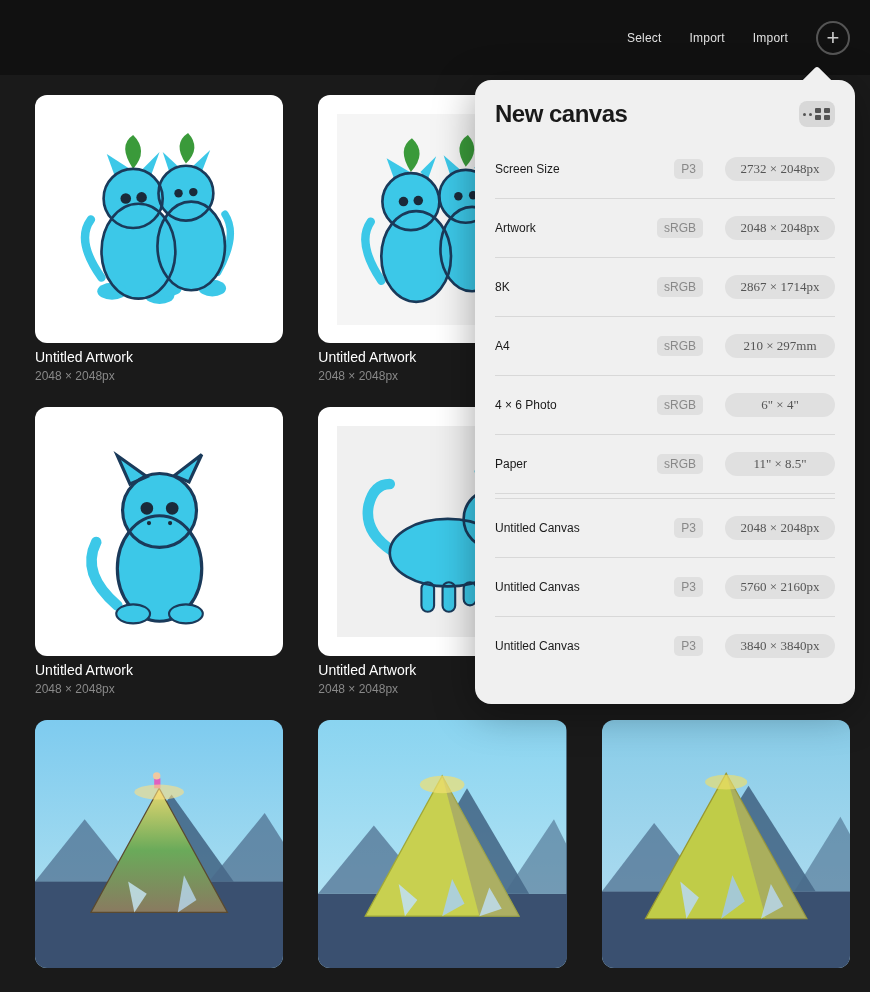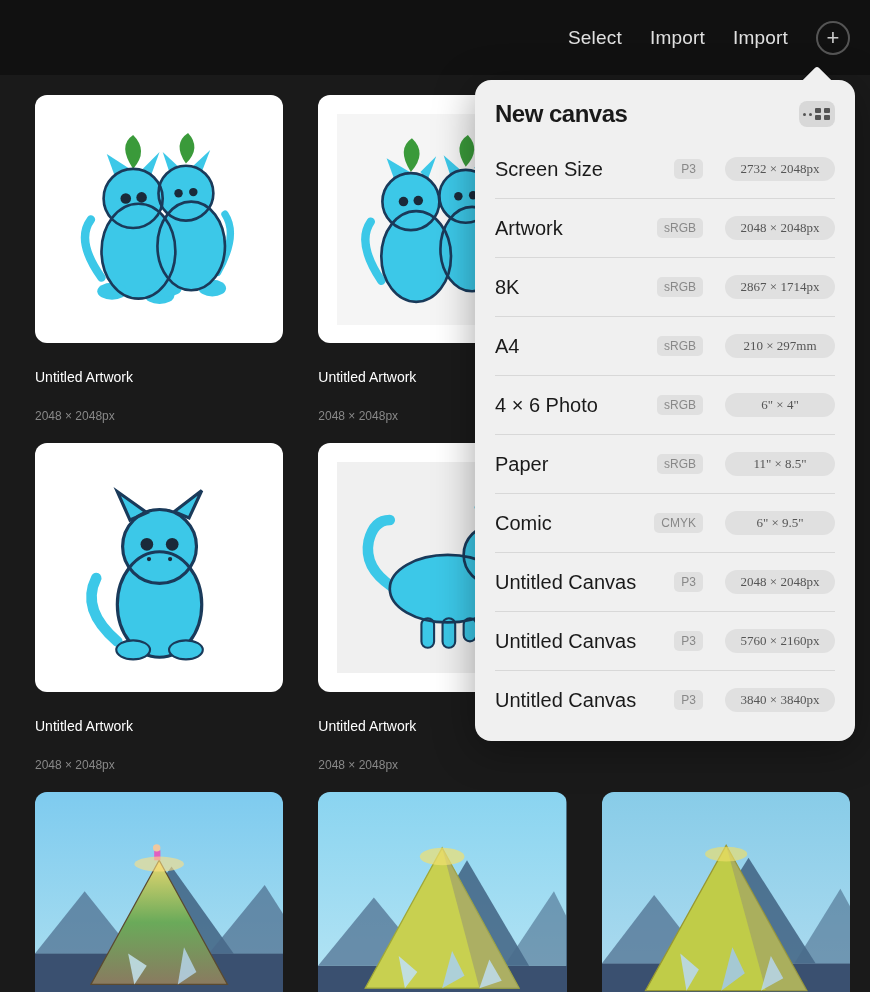--- a/index.html
+++ b/index.html
@@ -24,21 +24,21 @@
       align-items: center;
       justify-content: flex-end;
       padding: 0 20px;
       gap: 28px;
       background: #111;
       z-index: 10;
     }
 
     .nav-item {
       color: #e0e0e0;
-      font-size: 19px;
+      font-size: 12px;
       font-weight: 400;
       cursor: pointer;
       letter-spacing: 0.2px;
     }
 
     .nav-plus {
       width: 34px;
       height: 34px;
       border-radius: 50%;
       border: 2px solid #555;
@@ -62,21 +62,21 @@
       display: grid;
       grid-template-columns: repeat(3, 1fr);
       grid-template-rows: auto auto auto;
       gap: 20px;
       overflow: hidden;
     }
 
     .artwork-item {
       display: flex;
       flex-direction: column;
-      gap: 24px;
+      gap: 4px;
       cursor: pointer;
       padding-left: 15px;
     }
 
     .artwork-thumb {
       border-radius: 12px;
       overflow: hidden;
       background: #fff;
       aspect-ratio: 1;
       display: flex;
@@ -114,21 +114,21 @@
     }
 
     
     .new-canvas-dropdown {
       position: absolute;
       top: 80px;
       right: 15px;
       width: 380px;
       background: #f0f0f0;
       border-radius: 16px;
-      padding: 20px 0 16px 0;
+      padding: 20px 0 33px 0;
       z-index: 100;
       box-shadow: 0 8px 40px rgba(0,0,0,0.35);
     }
 
     .new-canvas-dropdown::before {
       content: '';
       position: absolute;
       top: -10px;
       right: 28px;
       width: 20px;
@@ -176,21 +176,21 @@
     .canvas-option {
       display: flex;
       align-items: center;
       padding: 13px 20px;
       cursor: pointer;
       transition: background 0.1s;
     }
 
     .canvas-option-name {
       flex: 1;
-      font-size: 20px;
+      font-size: 12px;
       font-weight: 500;
       color: #1a1a1a;
     }
 
     .canvas-option-colorspace {
       font-size: 12px;
       color: #888;
       background: #e0e0e0;
       border-radius: 5px;
       padding: 3px 7px;
@@ -509,25 +509,20 @@
       <span class="canvas-option-colorspace">sRGB</span>
       <span class="canvas-option-size">6" × 4"</span>
     </div>
       <div class="divider"></div>
       <div class="canvas-option">
       <span class="canvas-option-name">Paper</span>
       <span class="canvas-option-colorspace">sRGB</span>
       <span class="canvas-option-size">11" × 8.5"</span>
     </div>
       <div class="divider"></div>
-      <div class="canvas-option">
-      <span class="canvas-option-name">Comic</span>
-      <span class="canvas-option-colorspace">CMYK</span>
-      <span class="canvas-option-size">6" × 9.5"</span>
-    </div>
       <div class="divider"></div>
       <div class="canvas-option">
       <span class="canvas-option-name">Untitled Canvas</span>
       <span class="canvas-option-colorspace">P3</span>
       <span class="canvas-option-size">2048 × 2048px</span>
     </div>
       <div class="divider"></div>
       <div class="canvas-option">
       <span class="canvas-option-name">Untitled Canvas</span>
       <span class="canvas-option-colorspace">P3</span>

